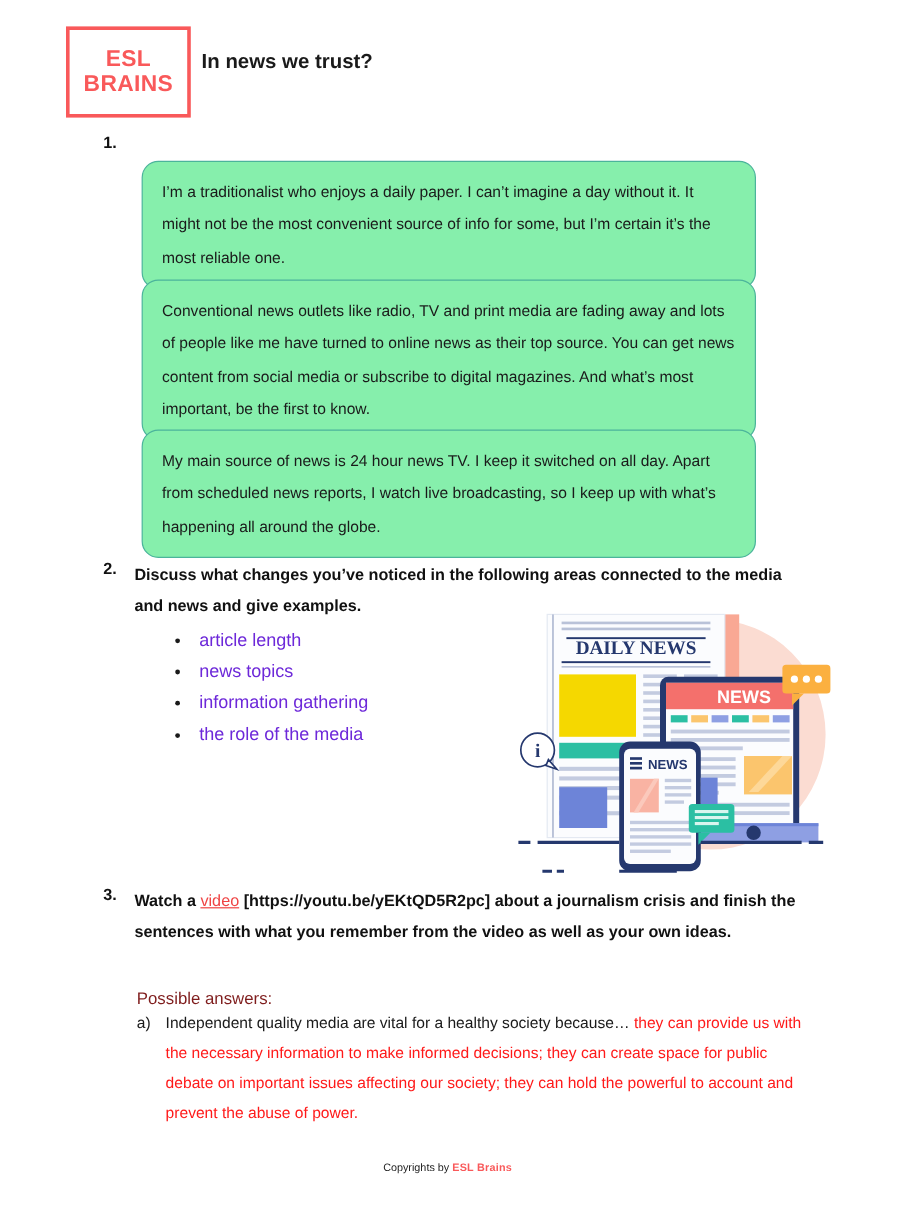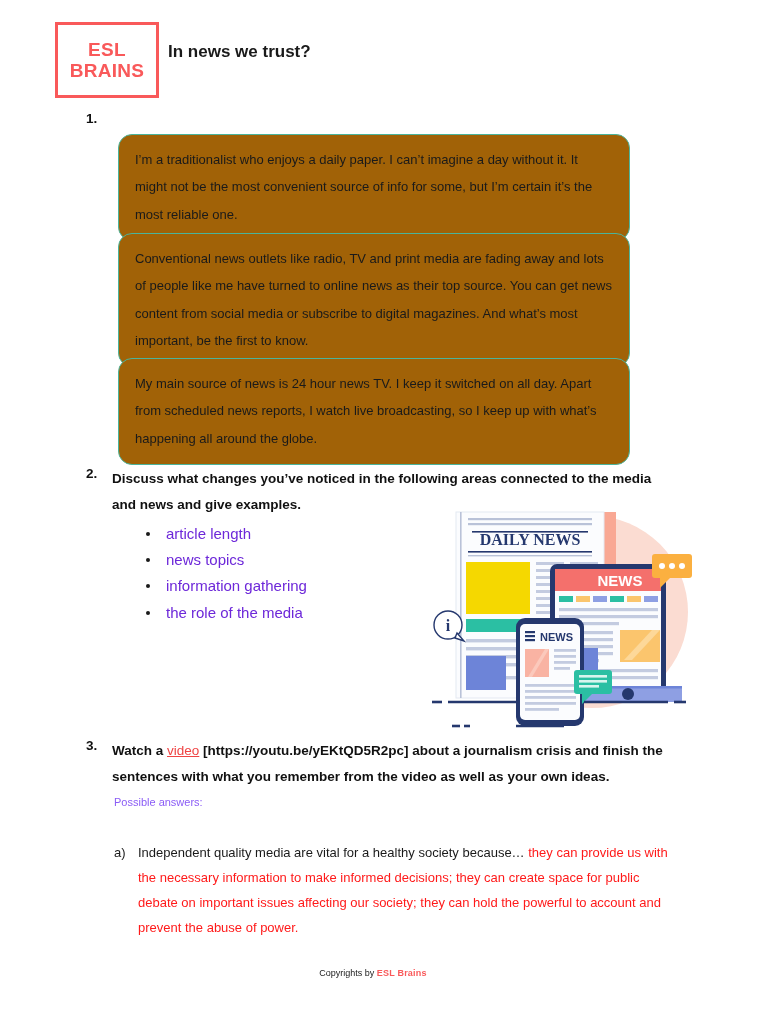--- a/index.html
+++ b/index.html
@@ -78,21 +78,21 @@
     position: absolute;
     left: 118px;
     width: 512px;
     box-sizing: border-box;
     border: 1.4px solid #4bb49b;
     border-radius: 14px;
     padding: 11px 16px 12px 16px;
     font-size: 13px;
     line-height: 2.1;
     color: #1a1a1a;
-    background: #a16207;
+    background: #86efac;
   }
   #comment1 { top: 134px; }
   #comment2 { top: 233px; }
   #comment3 { top: 358px; }
 
   
   .bullets {
     position: absolute;
     left: 124px; top: 521px;
     margin: 0;
@@ -119,23 +119,23 @@
   
   .video-link {
     color: #ef4444;
     text-decoration: underline;
     font-weight: normal;
   }
 
   
   .possible {
     position: absolute;
-    left: 114px; top: 796px;
-    font-size: 11px;
-    color: #8b5cf6;
+    left: 114px; top: 824px;
+    font-size: 14px;
+    color: #7f1d1d;
   }
   .answer-row {
     position: absolute;
     left: 114px; top: 840px;
     width: 560px;
     display: flex;
     font-size: 13px;
     line-height: 25px;
   }
   .answer-label {

